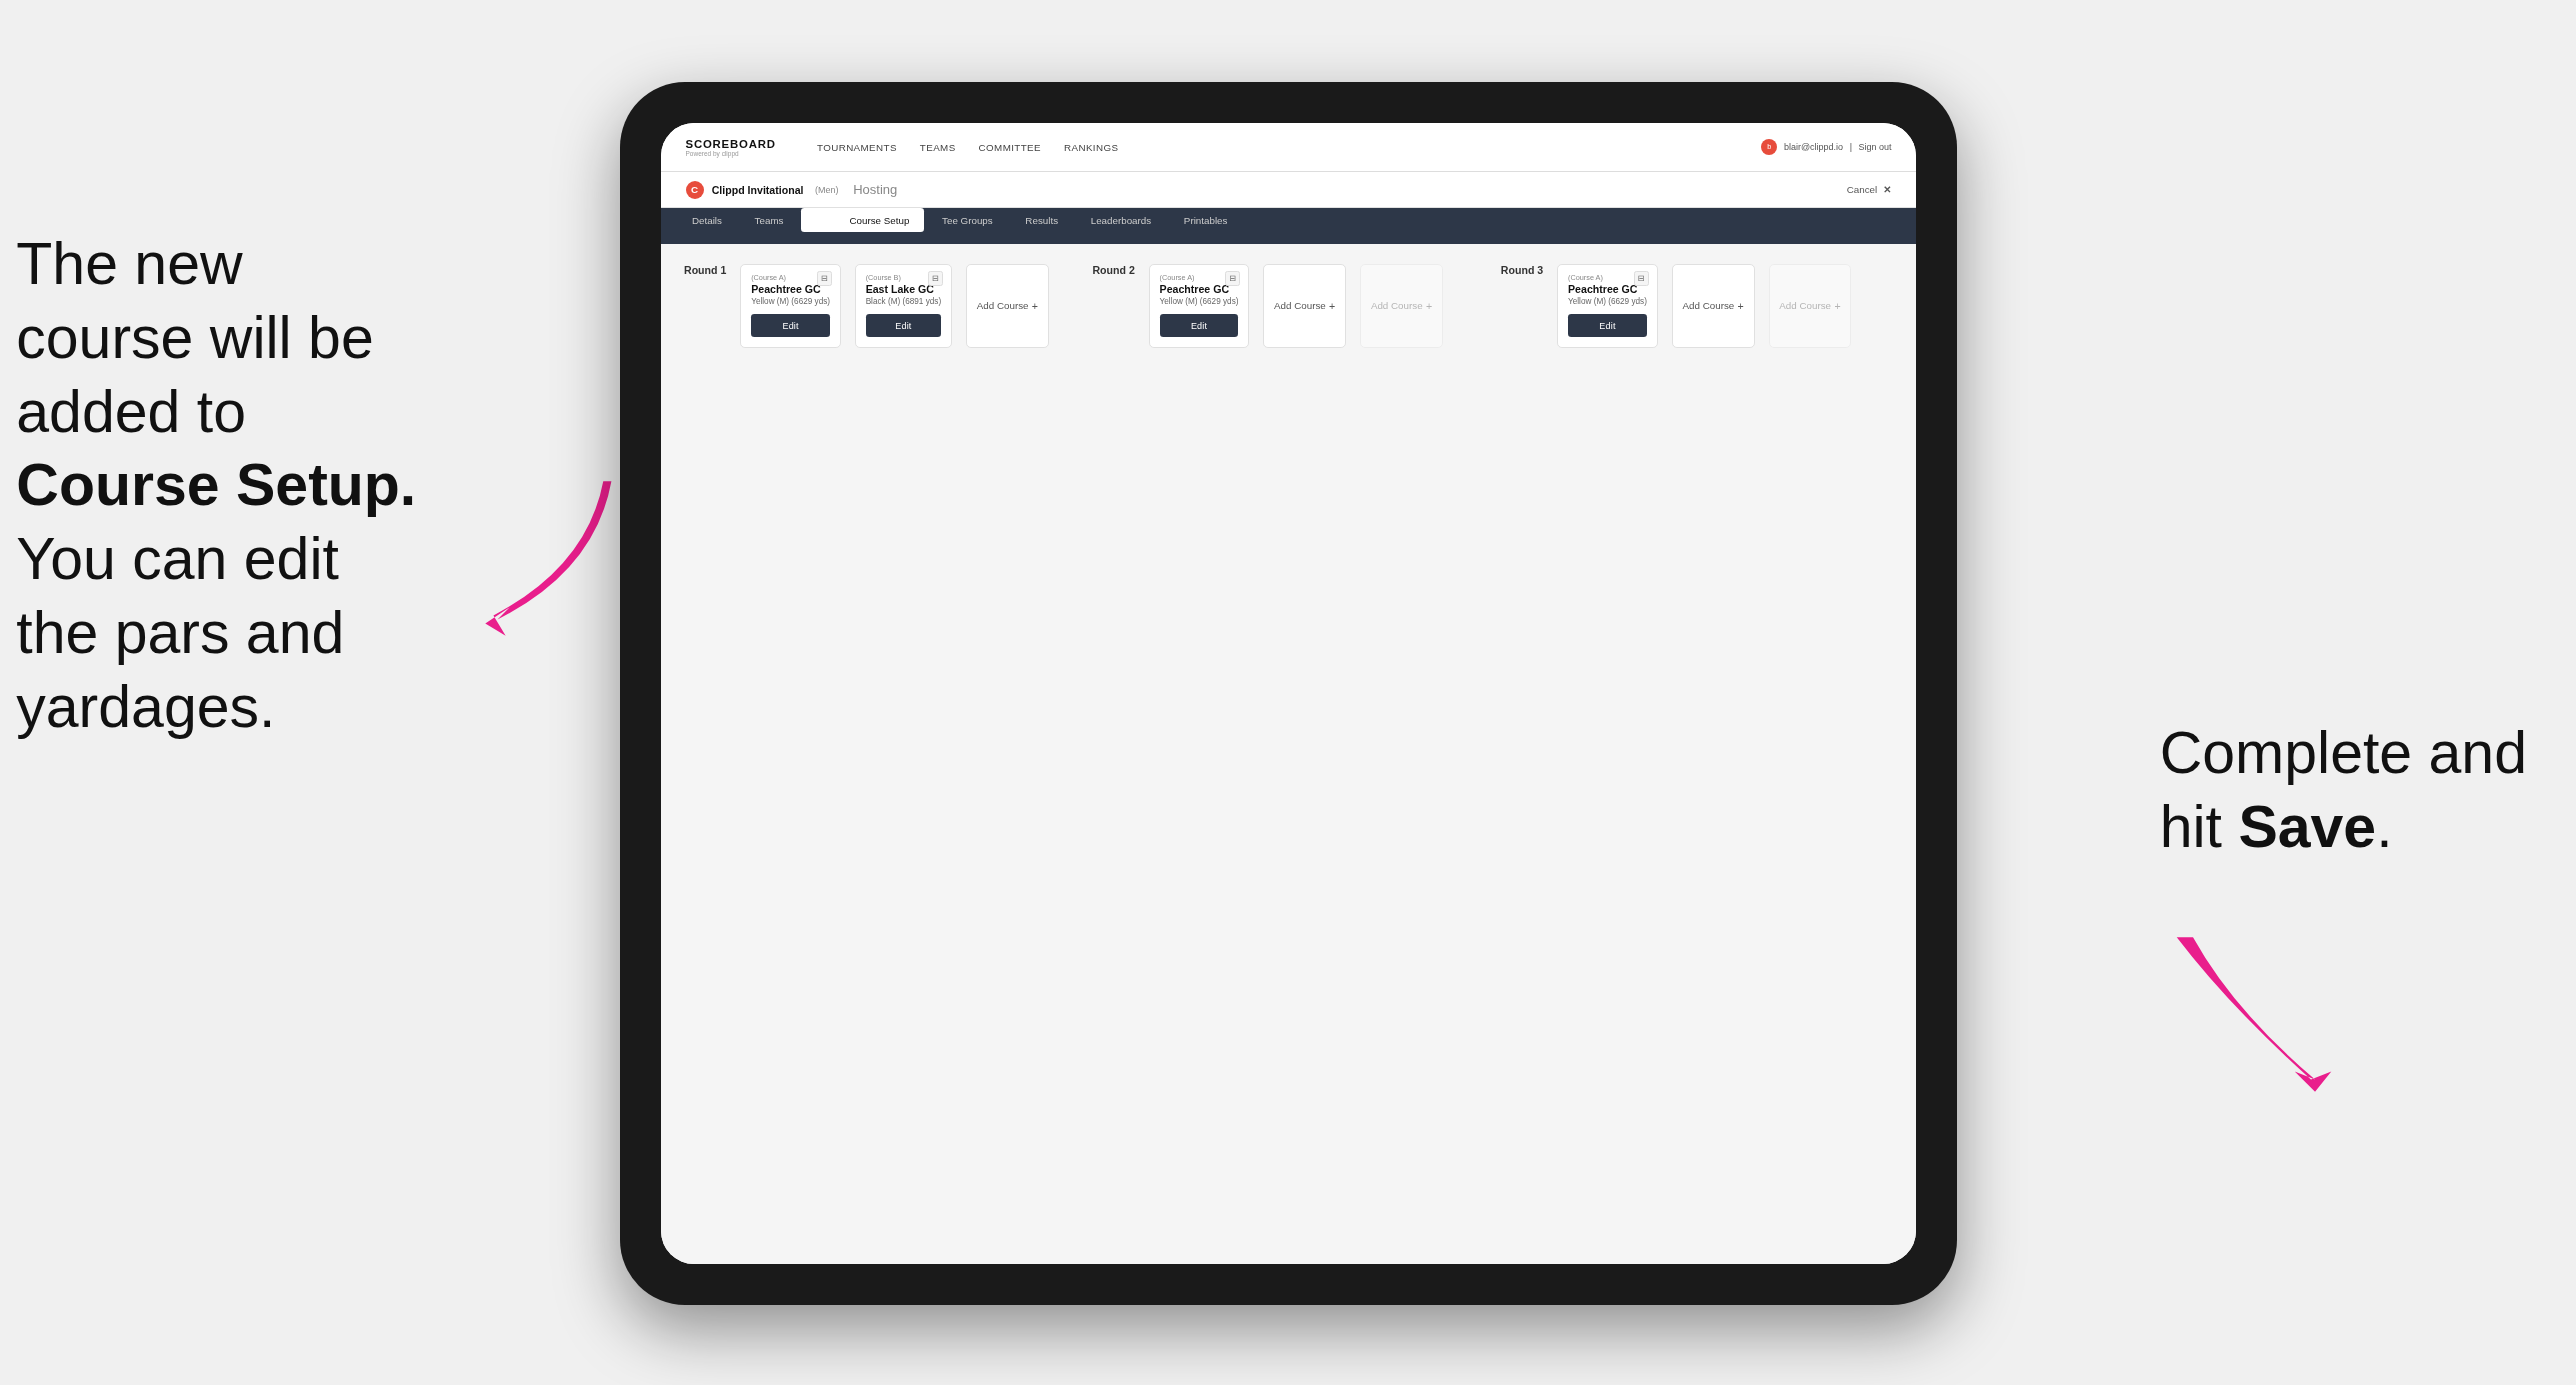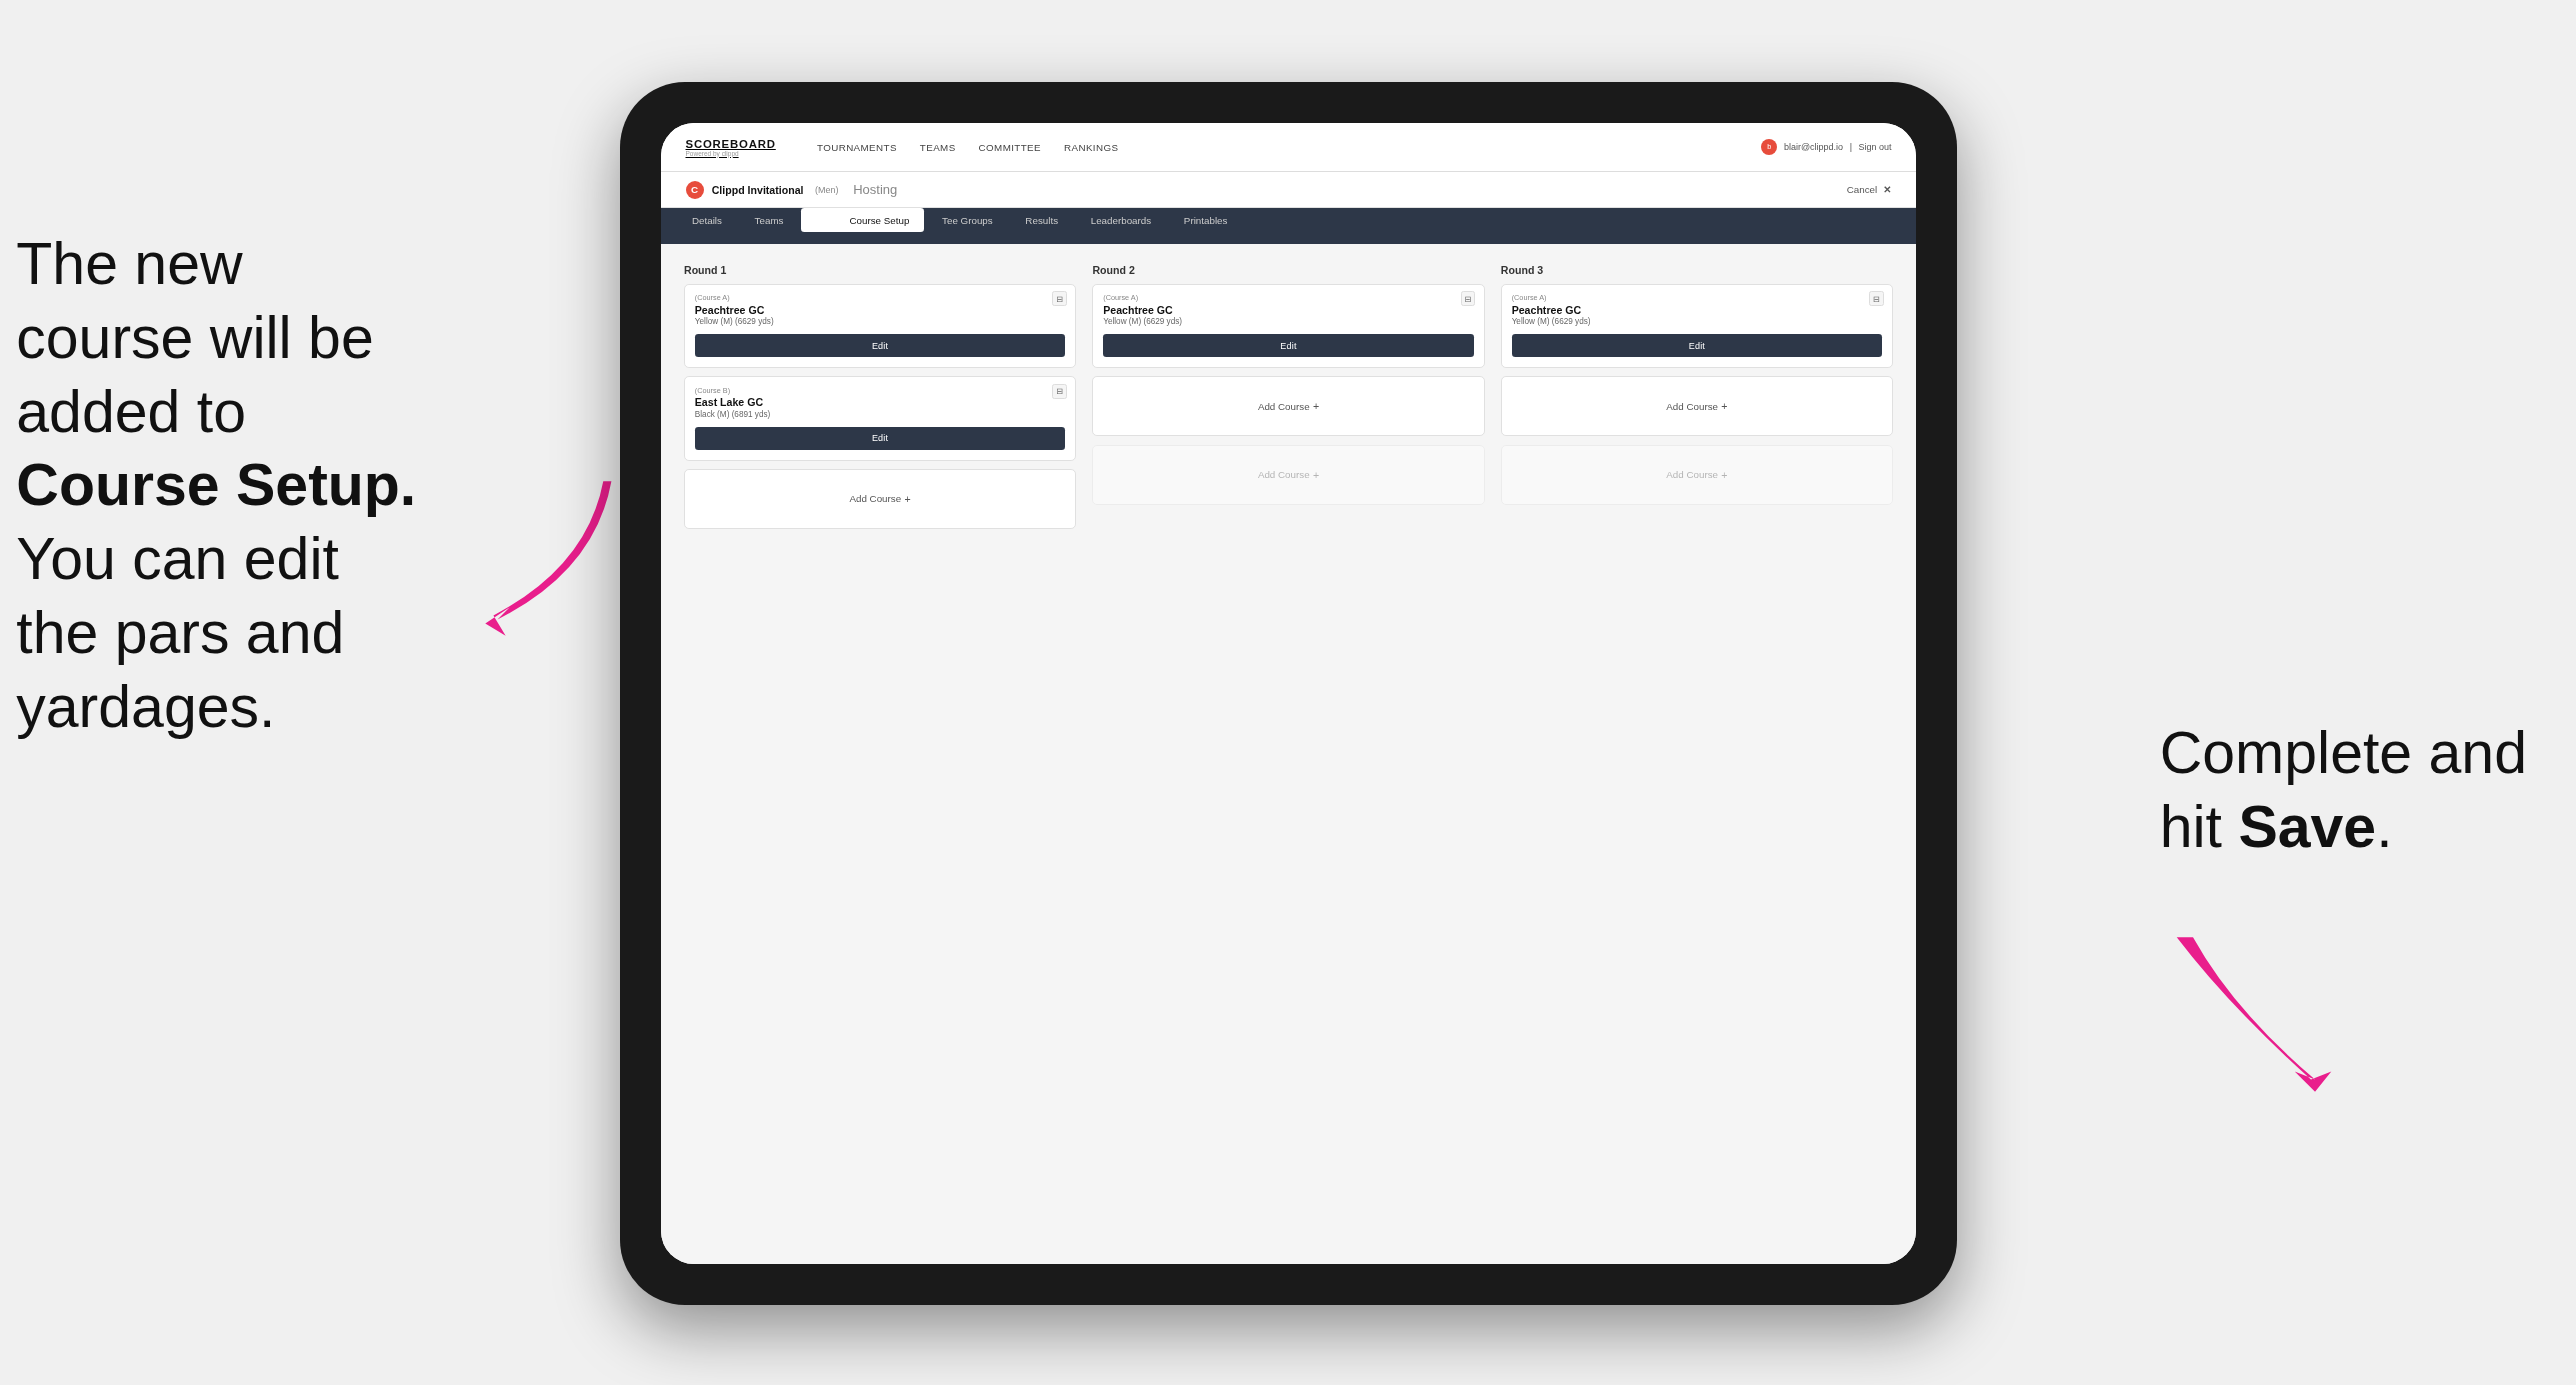--- a/index.html
+++ b/index.html
@@ -87,21 +87,20 @@
       display: flex;
       align-items: center;
       gap: 33px;
       flex-shrink: 0;
     }
 
     .logo-area {
       display: flex;
       flex-direction: column;
       margin-right: 8.2px;
-      text-decoration: underline;
     }
     .logo-scoreboard {
       font-size: 11.4px;
       font-weight: 900;
       letter-spacing: 0.8px;
       color: #111;
     }
     .logo-sub {
       font-size: 6.5px;
       color: #999;
@@ -233,22 +232,22 @@
     }
 
     .rounds-grid {
       display: grid;
       grid-template-columns: 1fr 1fr 1fr;
       gap: 16.3px;
     }
 
     .round-column {
       display: flex;
-      flex-direction: column;
-      gap: 0;
+      flex-direction: row;
+      gap: 14px;
     }
 
     .round-title {
       font-size: 10.6px;
       font-weight: 600;
       color: #333;
       margin-bottom: 8.2px;
     }
 
     

